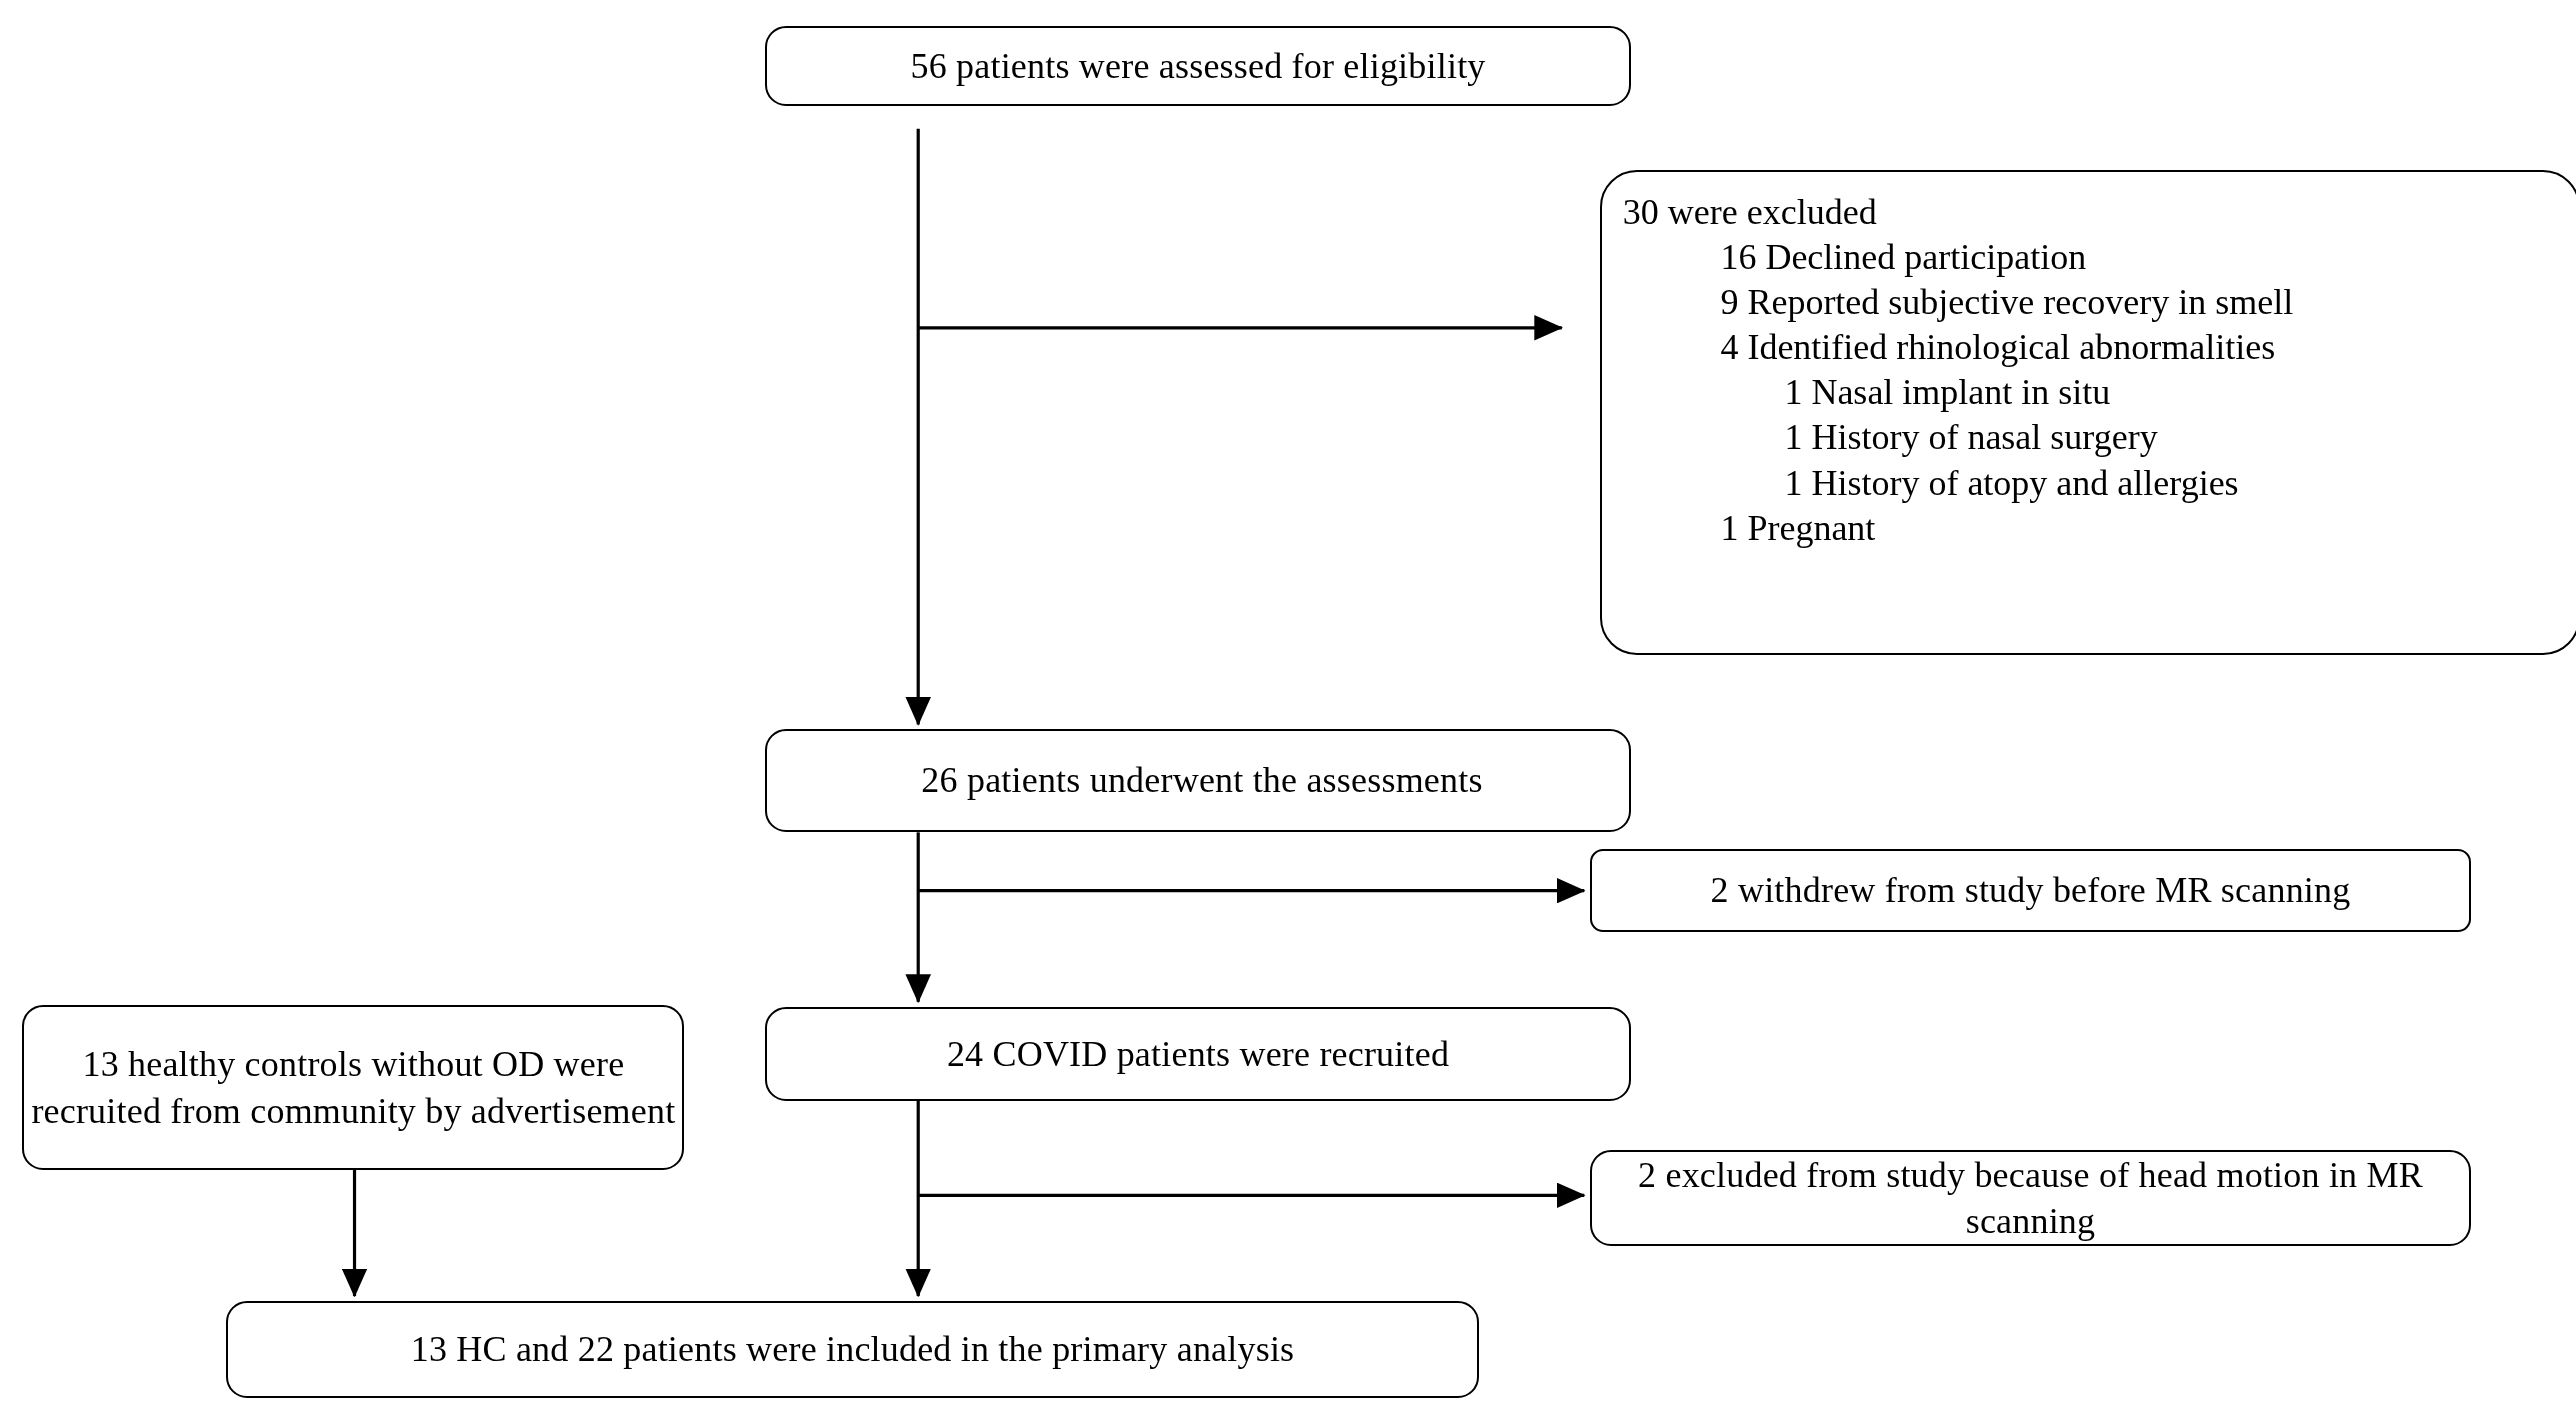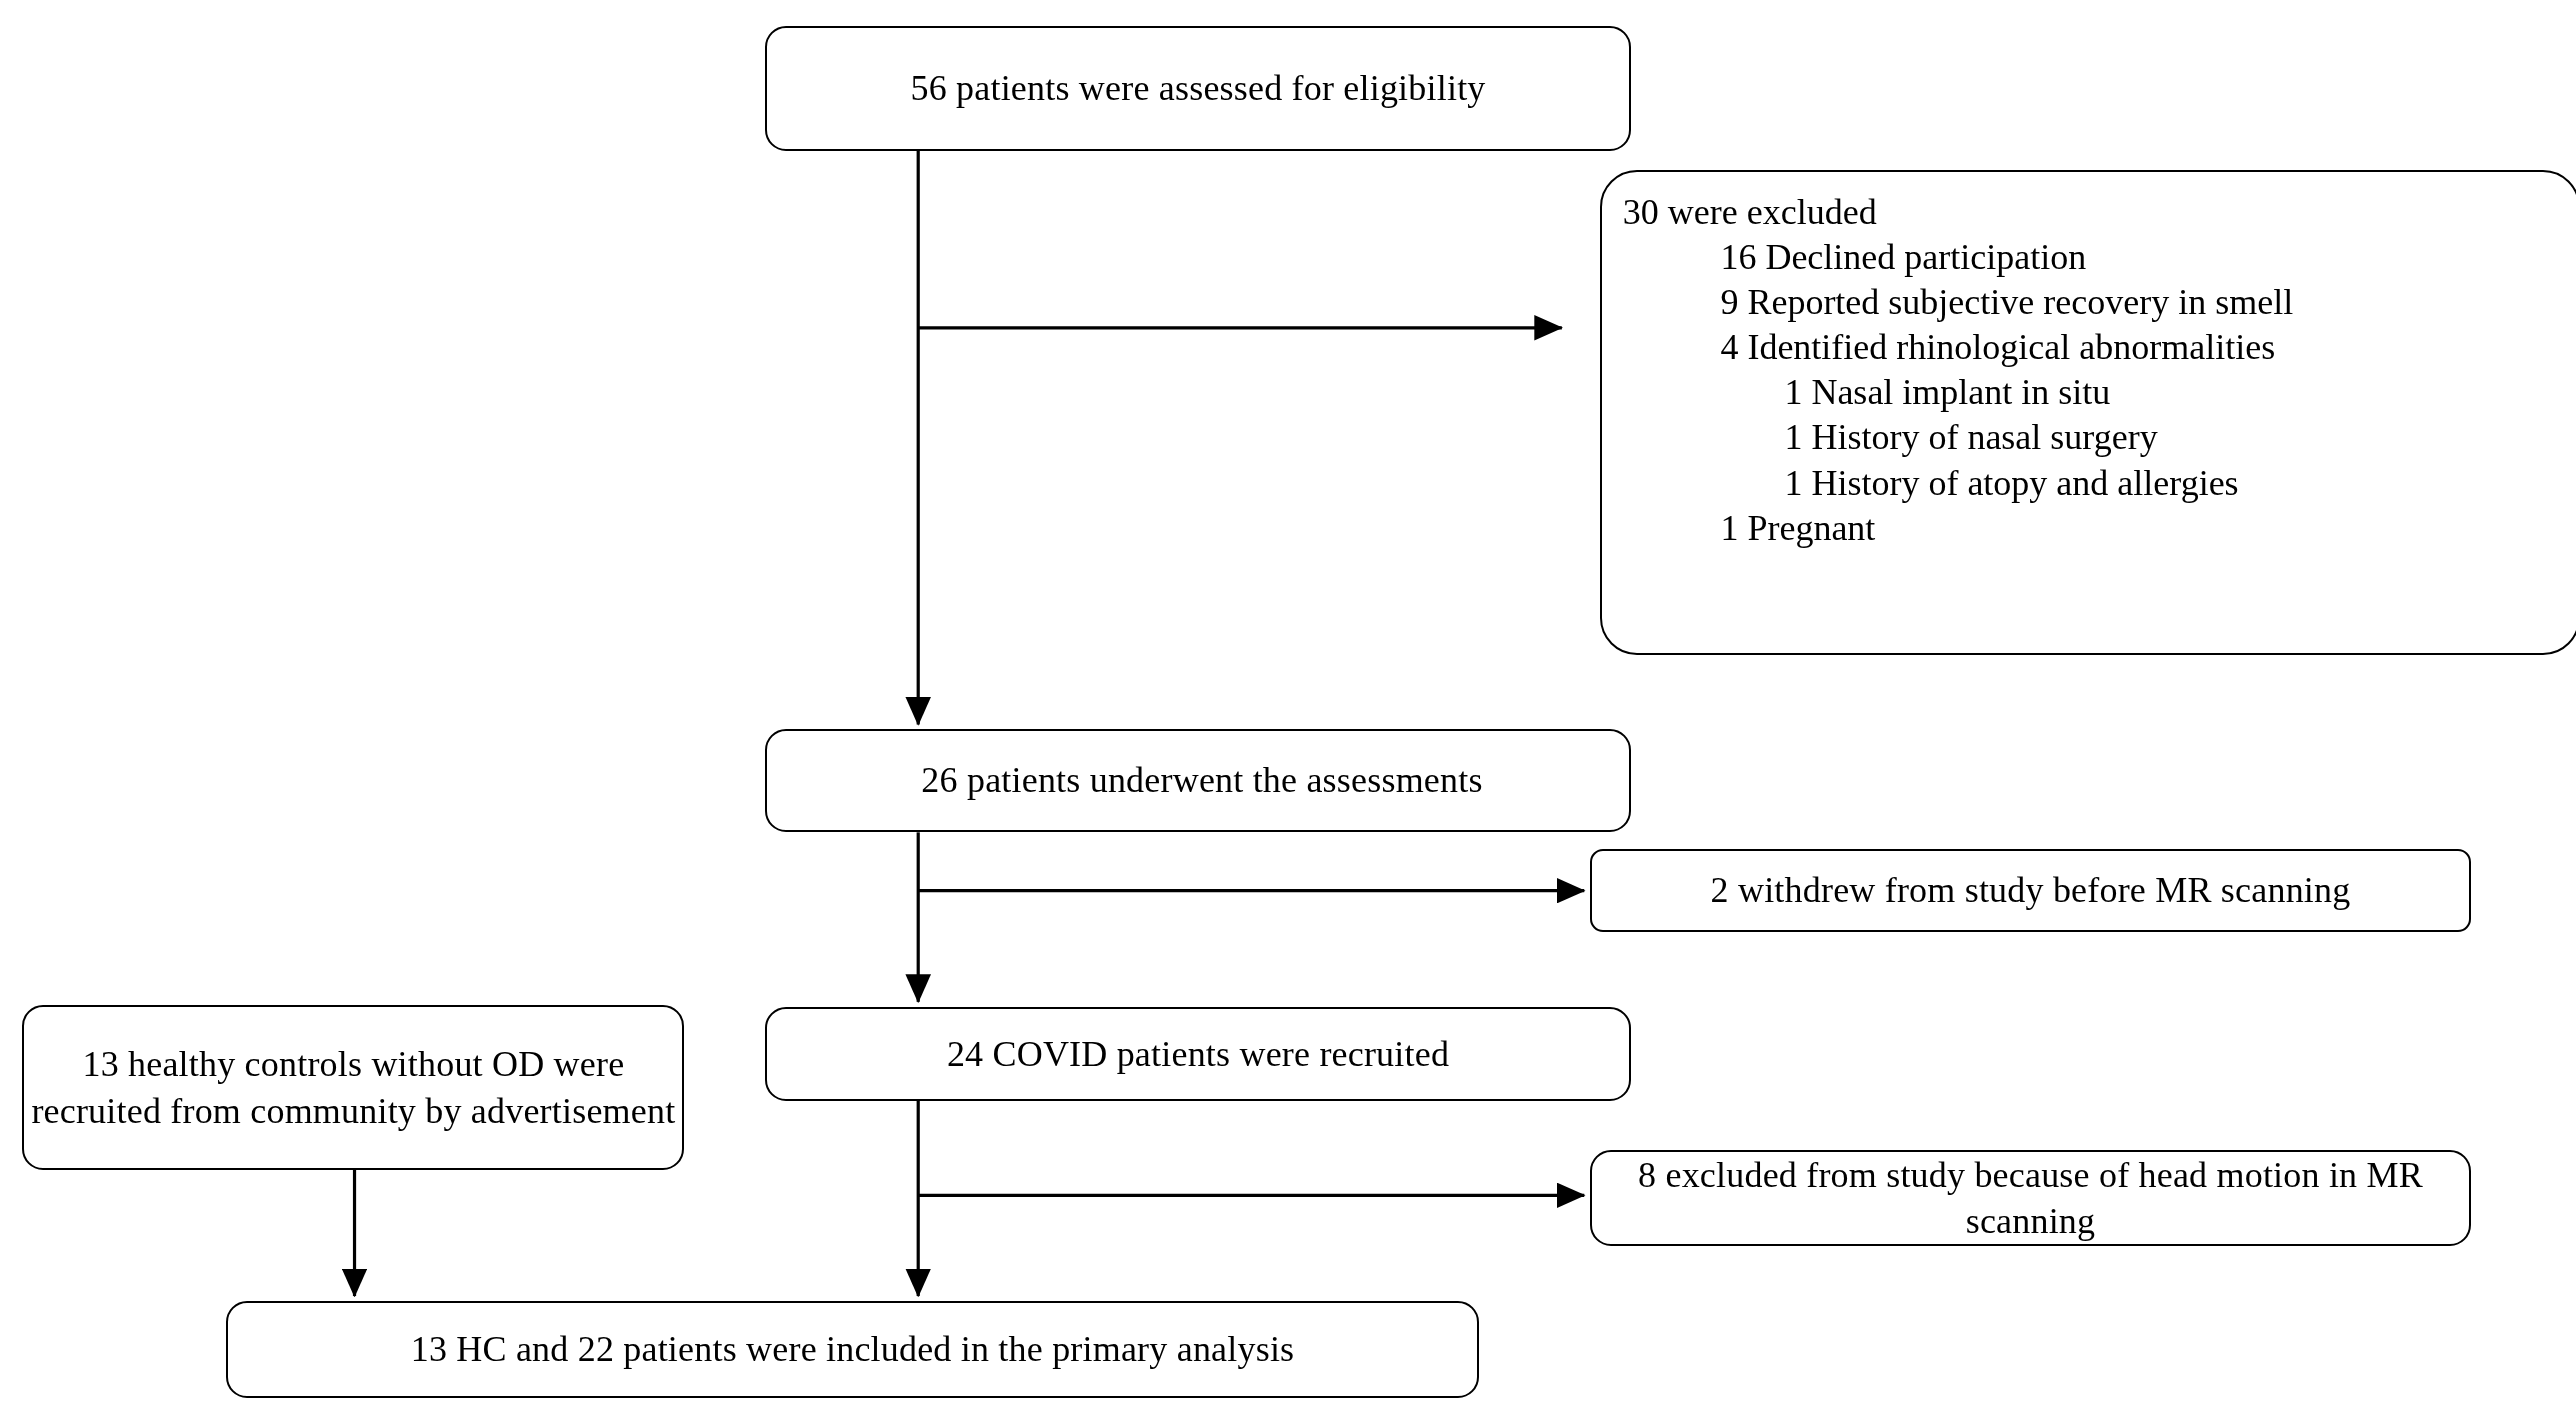--- a/index.html
+++ b/index.html
@@ -39,21 +39,21 @@
   }
   .node-text {
     font-size: 36px;
     line-height: 1.28;
     letter-spacing: 0.2px;
     white-space: pre-line;
   }
 
   
   #node-assessed {
-    left: 765px;  top: 25.6px;   width: 866px; height: 125px;
+    left: 765px;  top: 25.6px;   width: 866px; height: 80px;
     border-radius: 21px;
   }
   #node-excluded {
     left: 1568px; top: 170px;  width: 980px; height: 485px;
     border-radius: 37px;
     display: block;
     padding: 17.6px 0 0 14.4px;
     align-items: flex-start;
     justify-content: flex-start;
     text-align: left;
@@ -143,21 +143,21 @@
 
   <div class="node" id="node-covid">
     <span class="node-text">24 COVID patients were recruited</span>
   </div>
 
   <div class="node" id="node-controls">
     <span class="node-text">13 healthy controls without OD were recruited from community by advertisement</span>
   </div>
 
   <div class="node" id="node-headmotion">
-    <span class="node-text">8 excluded from study because of head motion in MR scanning</span>
+    <span class="node-text">2 excluded from study because of head motion in MR scanning</span>
   </div>
 
   <div class="node" id="node-final">
     <span class="node-text">13 HC and 22 patients were included in the primary analysis</span>
   </div>
 
 </div>
 
 
 </body></html>

